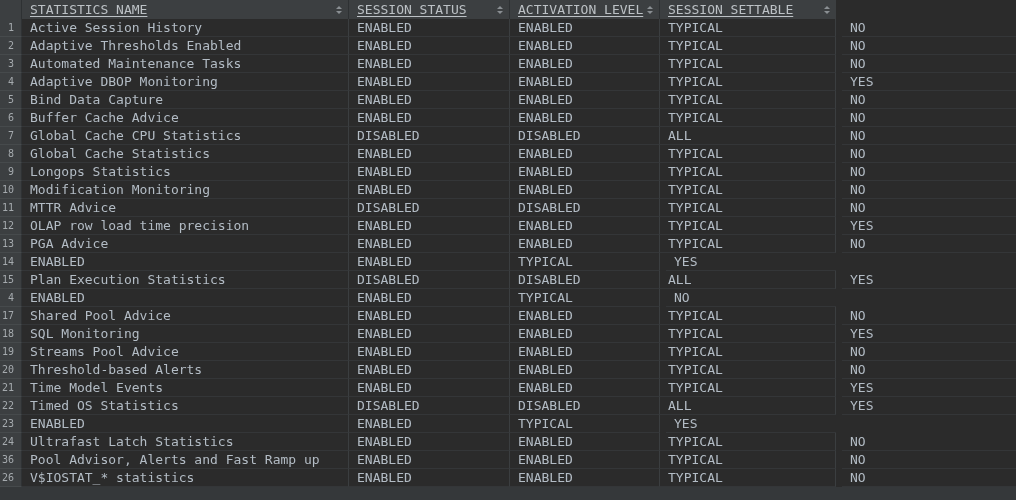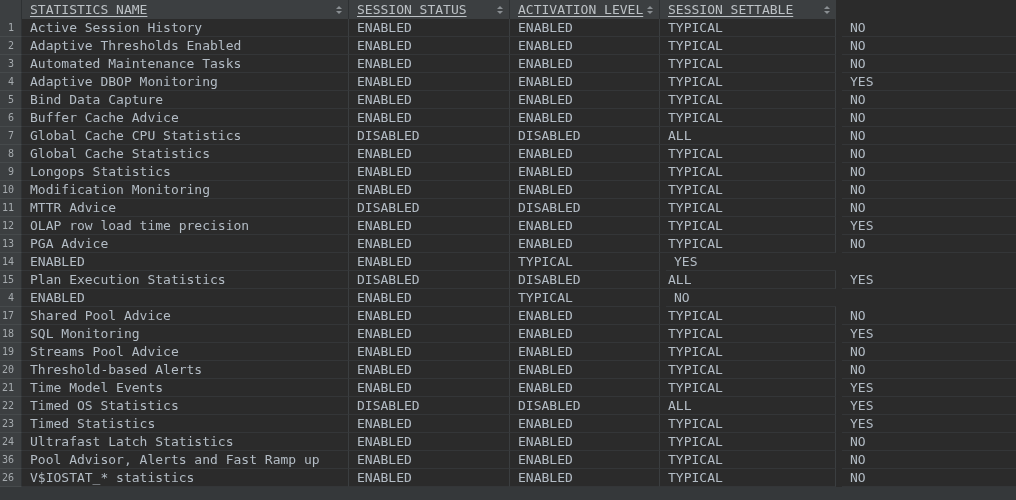--- a/index.html
+++ b/index.html
@@ -316,21 +316,20 @@
       <div class="grid-row data-row">
         <div class="gcell">22</div>
         <div class="cell">Timed OS Statistics</div>
         <div class="cell">DISABLED</div>
         <div class="cell">DISABLED</div>
         <div class="cell">ALL</div>
         <div class="cell last">YES</div>
       </div>
       <div class="grid-row data-row">
         <div class="gcell">23</div>
-        <div class="cell">Timed Statistics</div>
         <div class="cell">ENABLED</div>
         <div class="cell">ENABLED</div>
         <div class="cell">TYPICAL</div>
         <div class="cell last">YES</div>
       </div>
       <div class="grid-row data-row">
         <div class="gcell">24</div>
         <div class="cell">Ultrafast Latch Statistics</div>
         <div class="cell">ENABLED</div>
         <div class="cell">ENABLED</div>

